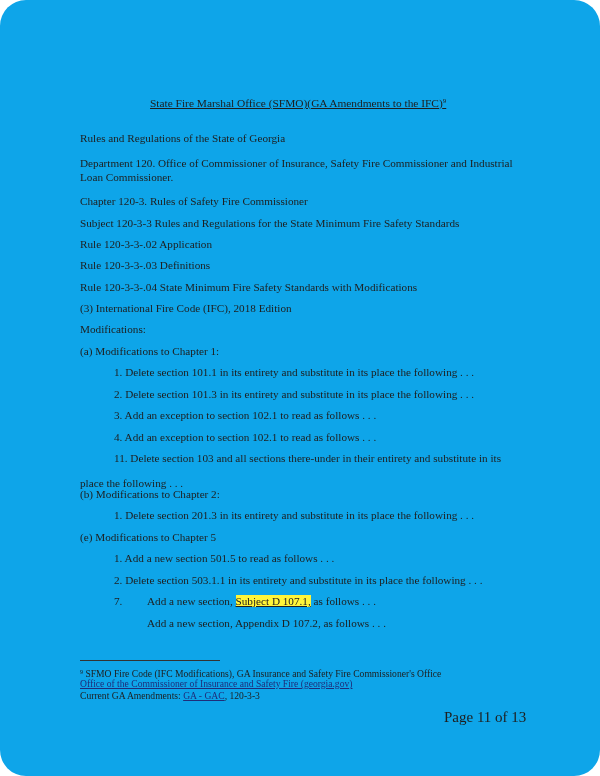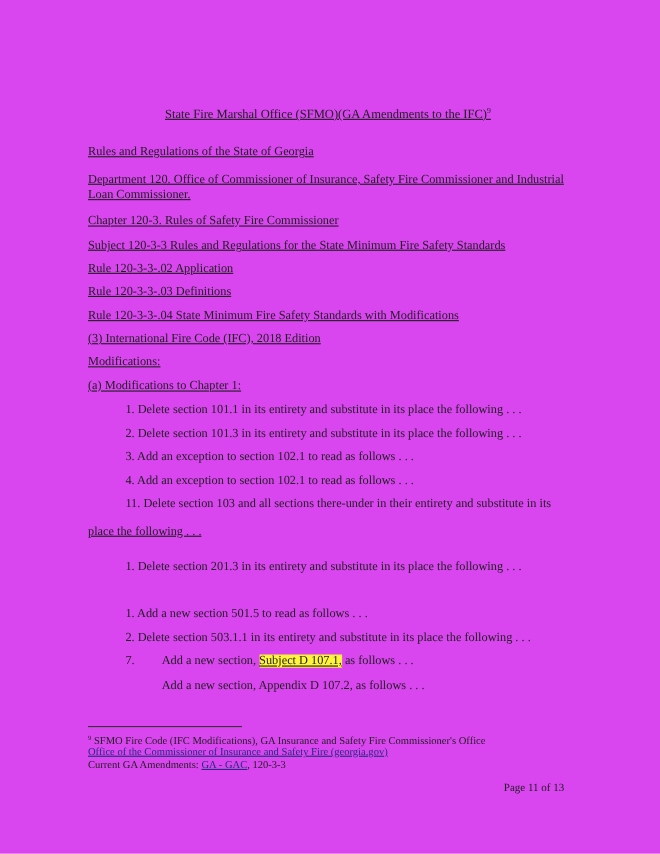--- a/index.html
+++ b/index.html
@@ -13,38 +13,39 @@
       position: relative;
       overflow: hidden;
       font-family: "Liberation Serif", "DejaVu Serif", serif;
       color: #1e1e1e;
       font-size: 11.2px;
     }
     .page {
       position: absolute;
       left: 0; top: 0;
       width: 600px; height: 776px;
-      background: #d946ef;
+      background: #0ea5e9;
+      border-radius: 26px;
     }
     .line {
       position: absolute;
       white-space: nowrap;
       line-height: 14px;
     }
     .title {
       left: 150px;
       top: 94px;
       text-decoration: underline;
       font-size: 11.4px;
     }
     .title sup {
       font-size: 7px;
       vertical-align: 4px;
     }
-    .l0 { left: 80px; text-decoration: underline; }
+    .l0 { left: 80px; }
     .l1 { left: 114px; font-family: Liberation Serif, serif; }
     .hl {
       background: #fff53a;
       text-decoration: underline;
     }
     .num7 { left: 114px; }
     .fn-rule {
       position: absolute;
       left: 80px;
       top: 660px;
@@ -57,23 +58,23 @@
       line-height: 12px;
       left: 80px;
     }
     .fn sup { font-size: 6px; vertical-align: 3px; }
     .link {
       color: #1f2d7a;
       text-decoration: underline;
       text-align: center;
     }
     .pageno {
-      left: 458px;
+      left: 444px;
       top: 710px;
-      font-size: 10px;
+      font-size: 15px;
     }
   </style>
 </head>
 <body>
 
 <div class="page">
 
   <div class="line title"><span>State Fire Marshal Office (SFMO)(GA Amendments to the IFC)</span><sup>9</sup></div>
 
   <div class="line l0" style="top:131px">Rules and Regulations of the State of Georgia</div>
@@ -88,22 +89,24 @@
   <div class="line l0" style="top:322px">Modifications:</div>
 
   <div class="line l0" style="top:344px">(a) Modifications to Chapter 1:</div>
   <div class="line l1" style="top:365px">1.  Delete section 101.1 in its entirety and substitute in its place the following . . .</div>
   <div class="line l1" style="top:387px">2.  Delete section 101.3 in its entirety and substitute in its place the following . . .</div>
   <div class="line l1" style="top:408px">3.  Add an exception to section 102.1 to read as follows . . .</div>
   <div class="line l1" style="top:430px">4.  Add an exception to section 102.1 to read as follows . . .</div>
   <div class="line l1" style="top:451px">11.  Delete section 103 and all sections there-under in their entirety and substitute in its</div>
   <div class="line l0" style="top:476px">place the following . . .</div>
 
+  <div class="line l0" style="top:487px">(b) Modifications to Chapter 2:</div>
   <div class="line l1" style="top:508px">1. Delete section 201.3 in its entirety and substitute in its place the following . . .</div>
 
+  <div class="line l0" style="top:530px">(e) Modifications to Chapter 5</div>
   <div class="line l1" style="top:551px">1.  Add a new section 501.5 to read as follows . . .</div>
   <div class="line l1" style="top:573px">2.  Delete section 503.1.1 in its entirety and substitute in its place the following . . .</div>
 
   <div class="line num7" style="top:594px">7.</div>
   <div class="line" style="left:147px; top:594px"><span>Add a new section, </span><span class="hl">Subject D 107.1,</span><span> as follows . . .</span></div>
   <div class="line" style="left:147px; top:616px">Add a new section, Appendix D 107.2, as follows . . .</div>
 
   <div class="fn-rule"></div>
 
   <div class="line fn" style="top:666px"><sup>9</sup><span> SFMO Fire Code (IFC Modifications), GA Insurance and Safety Fire Commissioner's Office</span></div>

